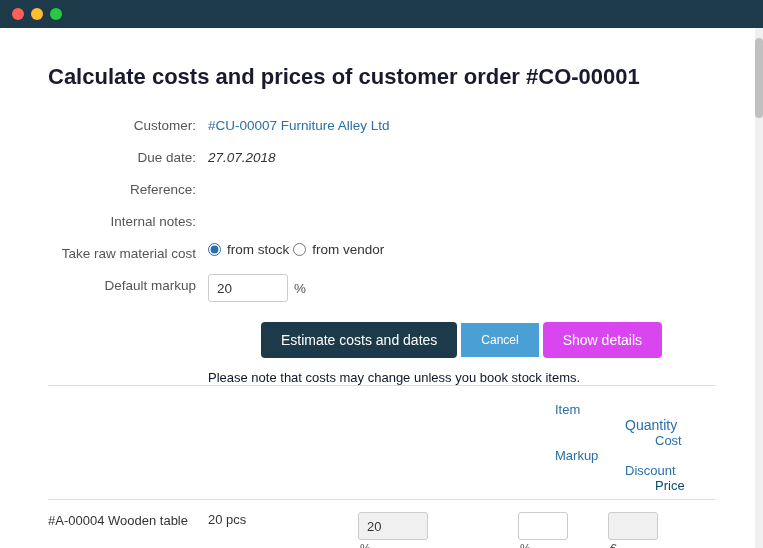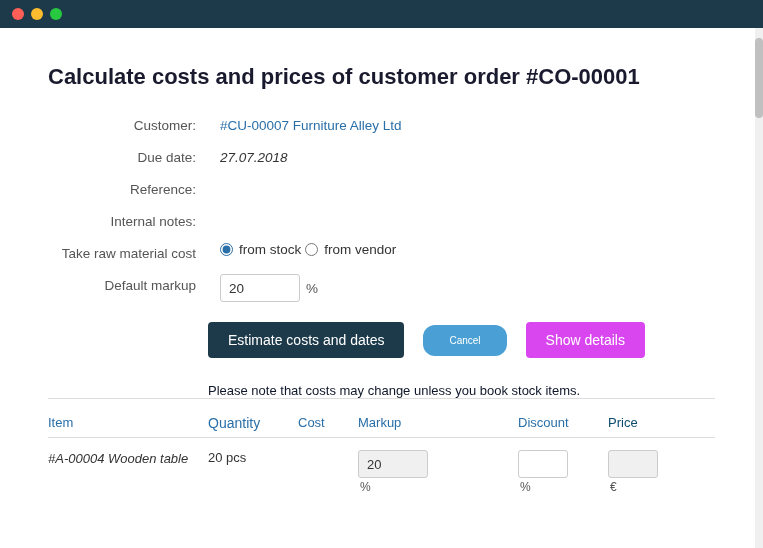--- a/index.html
+++ b/index.html
@@ -37,21 +37,20 @@
       color: #1a1a2e;
       margin-bottom: 24px;
     }
     .form-section {
       margin-bottom: 20px;
     }
     .field-row {
       display: flex;
       align-items: flex-start;
       margin-bottom: 8px;
-      gap: 12px;
     }
     .field-label {
       text-align: right;
       min-width: 160px;
       padding-right: 12px;
       color: #555;
       font-size: 13.5px;
       line-height: 24px;
     }
     .field-value {
@@ -89,41 +88,42 @@
       font-size: 13.5px;
       color: #333;
     }
     .markup-pct {
       font-size: 13.5px;
       color: #555;
     }
     .button-row {
       display: flex;
       align-items: center;
-      gap: 19px;
+      gap: 4px;
       margin-left: 160px;
-      margin-bottom: 25px;
+      margin-bottom: 12px;
+      justify-content: center;
     }
     .btn-primary {
       background: #1c3a4a;
       color: #fff;
       border: none;
       border-radius: 4px;
       padding: 10px 20px;
       font-size: 14px;
       font-weight: 500;
       cursor: pointer;
     }
     .btn-cancel {
       background: #4a9fd4;
       color: #fff;
       border: none;
-      border-radius: 12px;
-      padding: 10px 26px;
-      font-size: 10px;
+      border-radius: 0;
+      padding: 10px 20px;
+      font-size: 12px;
       font-weight: 500;
       cursor: pointer;
     }
     .btn-secondary {
       background: #d946ef;
       color: #fff;
       border: none;
       border-radius: 4px;
       padding: 10px 20px;
       font-size: 14px;
@@ -134,42 +134,42 @@
       font-size: 13px;
       color: #0f172a;
       margin-left: 160px;
     }
     .table-section {
       border-top: 1px solid #ddd;
       padding-top: 10px;
     }
     .table-header {
       display: flex;
-      align-items: flex-start;
+      align-items: flex-end;
       padding: 6px 0;
       border-bottom: 1px solid #ddd;
       margin-bottom: 4px;
+      flex-direction: column;
     }
     .col-item { width: 160px; font-size: 13px; color: #2a6fa8; font-weight: 500; }
     .col-qty { width: 90px; font-size: 14px; color: #2a6fa8; font-weight: 500; }
     .col-cost { width: 60px; font-size: 13px; color: #2a6fa8; font-weight: 500; }
     .col-markup { width: 160px; font-size: 13px; color: #2a6fa8; font-weight: 500; }
     .col-discount { width: 90px; font-size: 13px; color: #2a6fa8; font-weight: 500; }
     .col-price { width: 60px; font-size: 13px; color: #0c4a6e; font-weight: 500; }
     .table-row {
       display: flex;
       align-items: flex-start;
       padding: 8px 0;
     }
     .cell-item {
       width: 160px;
       font-size: 13px;
       color: #333;
       line-height: 1.4;
-      font-style: italic;
     }
     .cell-qty {
       width: 90px;
       font-size: 13px;
       color: #333;
     }
     .cell-cost {
       width: 60px;
       font-size: 13px;
       color: #333;

